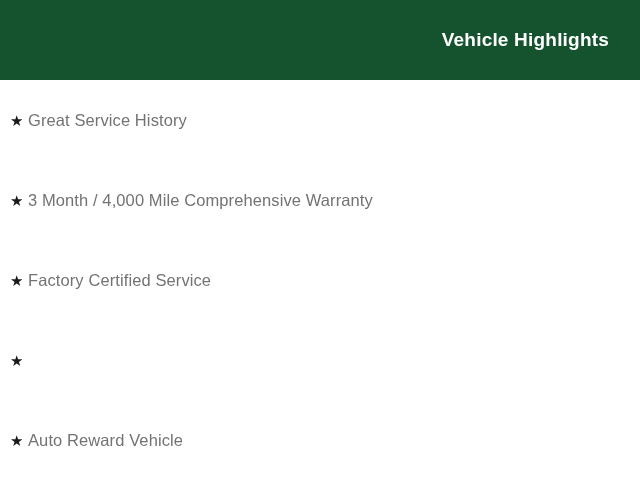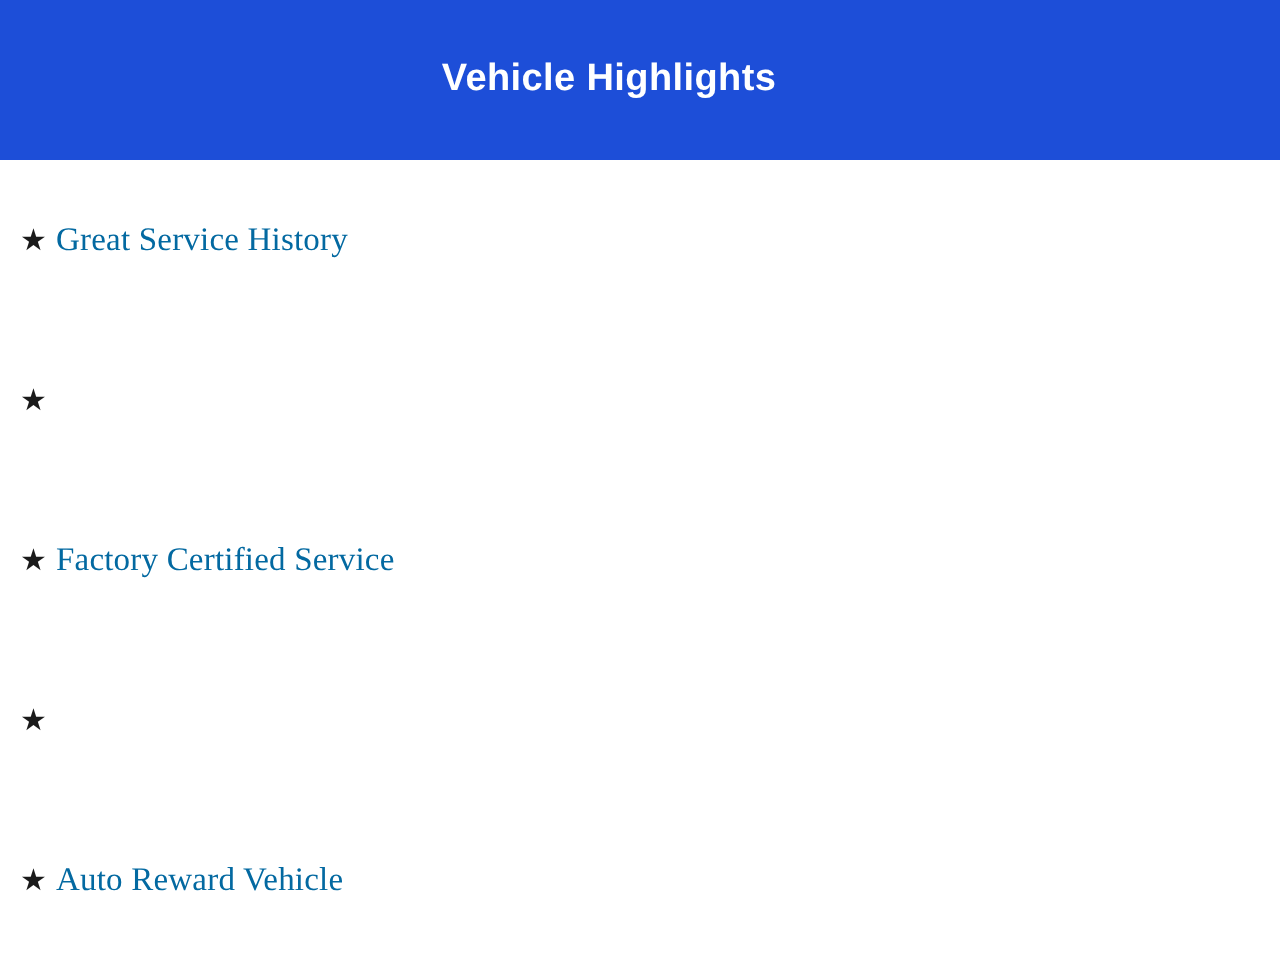--- a/index.html
+++ b/index.html
@@ -19,24 +19,24 @@
     height: 480px;
     background: #ffffff;
     box-sizing: border-box;
   }
   .header-bar {
     position: absolute;
     left: 0;
     top: 0;
     width: 640px;
     height: 80px;
-    background: #1d4ed8;
+    background: #14532d;
     display: flex;
     align-items: center;
-    justify-content: center;
+    justify-content: flex-end;
     box-sizing: border-box;
     padding-right: 31px;
   }
   .header-title {
     color: #ffffff;
     font-size: 19px;
     font-weight: bold;
     letter-spacing: 0.2px;
     line-height: 1;
     padding-bottom: 2px;
@@ -63,44 +63,44 @@
   .bullet-icon {
     width: 18px;
     flex: 0 0 18px;
     color: #1a1a1a;
     font-size: 15px;
     line-height: 1;
     text-align: left;
     padding-top: 1px;
   }
   .highlight-text {
-    color: #0369a1;
+    color: #737373;
     font-size: 16.5px;
     font-weight: normal;
     letter-spacing: 0.1px;
     white-space: nowrap;
-    font-family: Liberation Serif, serif;
   }
 </style>
 </head>
 <body>
 
 <div class="page">
 
   <div class="header-bar">
     <div class="header-title">Vehicle Highlights</div>
   </div>
 
   <ul class="highlights">
     <li class="highlight-item">
       <span class="bullet-icon">★</span>
       <span class="highlight-text">Great Service History</span>
     </li>
     <li class="highlight-item">
       <span class="bullet-icon">★</span>
+      <span class="highlight-text">3 Month / 4,000 Mile Comprehensive Warranty</span>
     </li>
     <li class="highlight-item">
       <span class="bullet-icon">★</span>
       <span class="highlight-text">Factory Certified Service</span>
     </li>
     <li class="highlight-item">
       <span class="bullet-icon">★</span>
     </li>
     <li class="highlight-item">
       <span class="bullet-icon">★</span>

